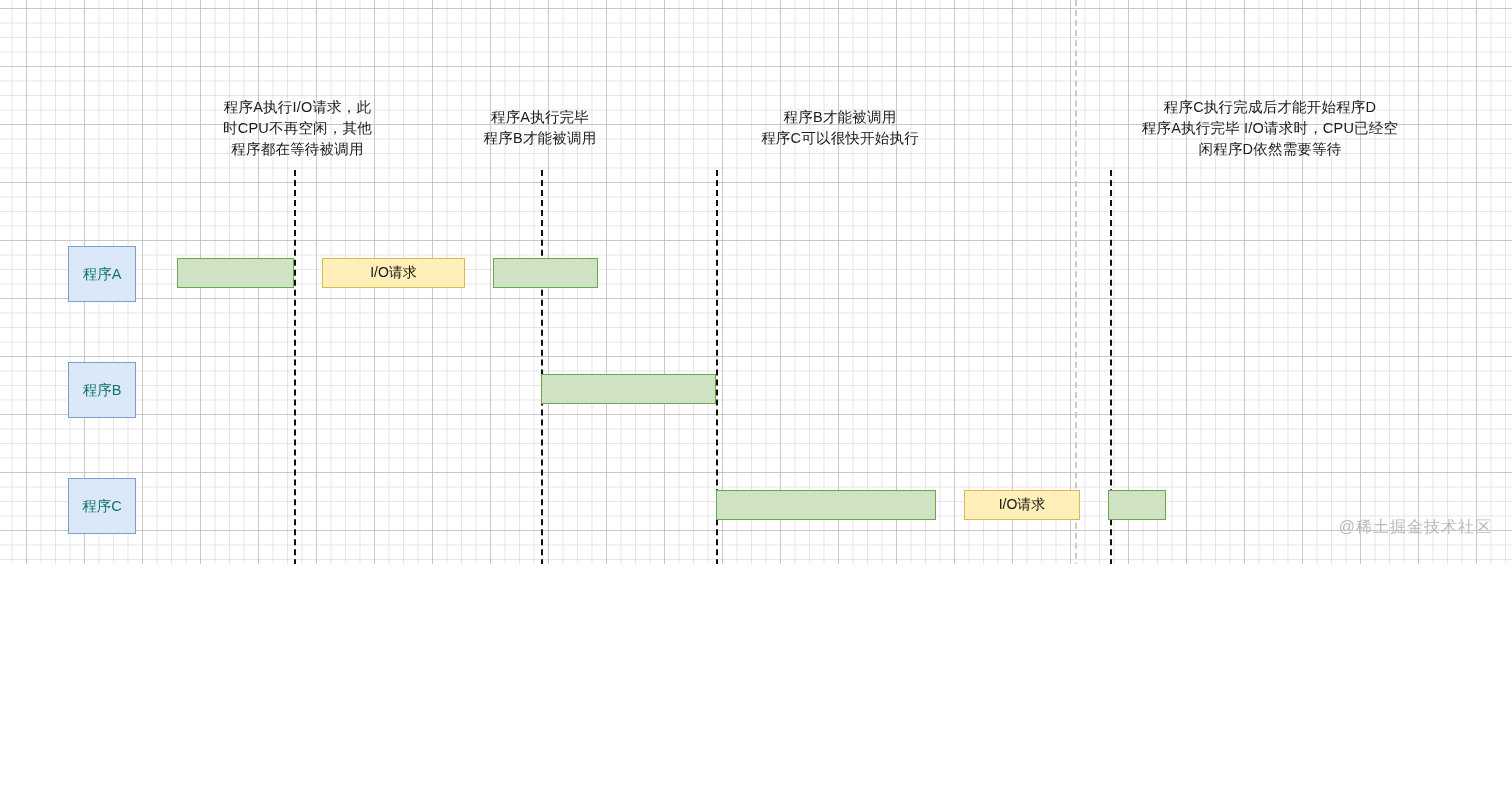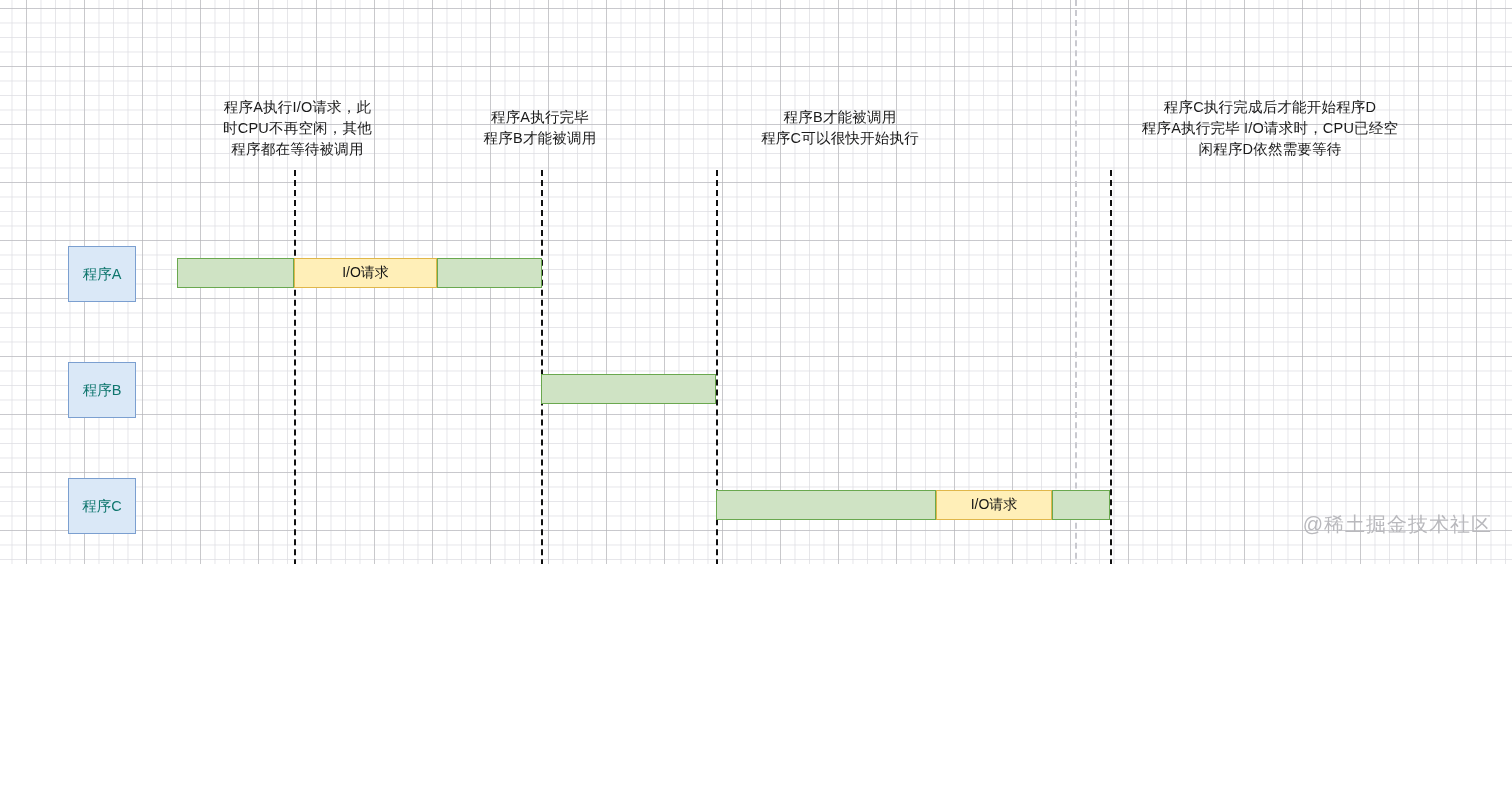--- a/index.html
+++ b/index.html
@@ -68,20 +68,21 @@
     color: #0f766e;
   }
 
   
   .bar {
     position: absolute;
     height: 30px;
     box-sizing: border-box;
     display: flex;
     align-items: stretch;
+    gap: 28px;
   }
   .seg {
     box-sizing: border-box;
     display: flex;
     align-items: center;
     justify-content: center;
     font-size: 14px;
     color: #141414;
     white-space: nowrap;
   }
@@ -112,21 +113,21 @@
     border-top: 9px solid transparent;
     border-bottom: 9px solid transparent;
     border-left: 18px solid #0a0a0a;
   }
 
   
   #watermark {
     position: absolute;
     right: 20px;
     bottom: 26px;
-    font-size: 20px;
+    font-size: 16px;
     color: #b9b9bd;
     letter-spacing: 1px;
     user-select: none;
   }
 </style>
 </head>
 <body>
 
 <div id="canvas">
 

